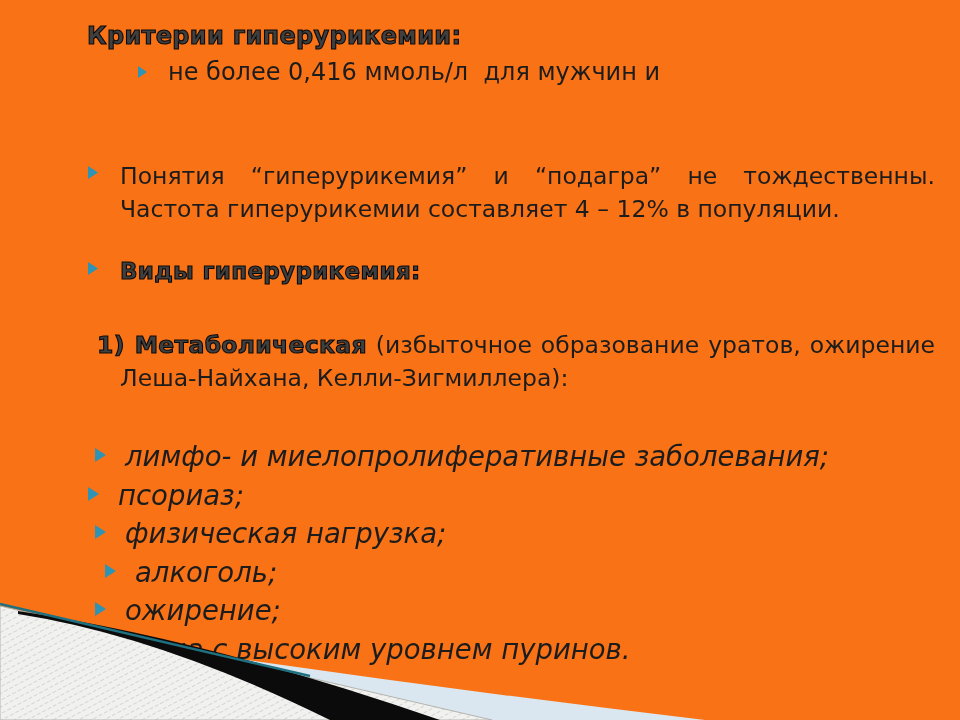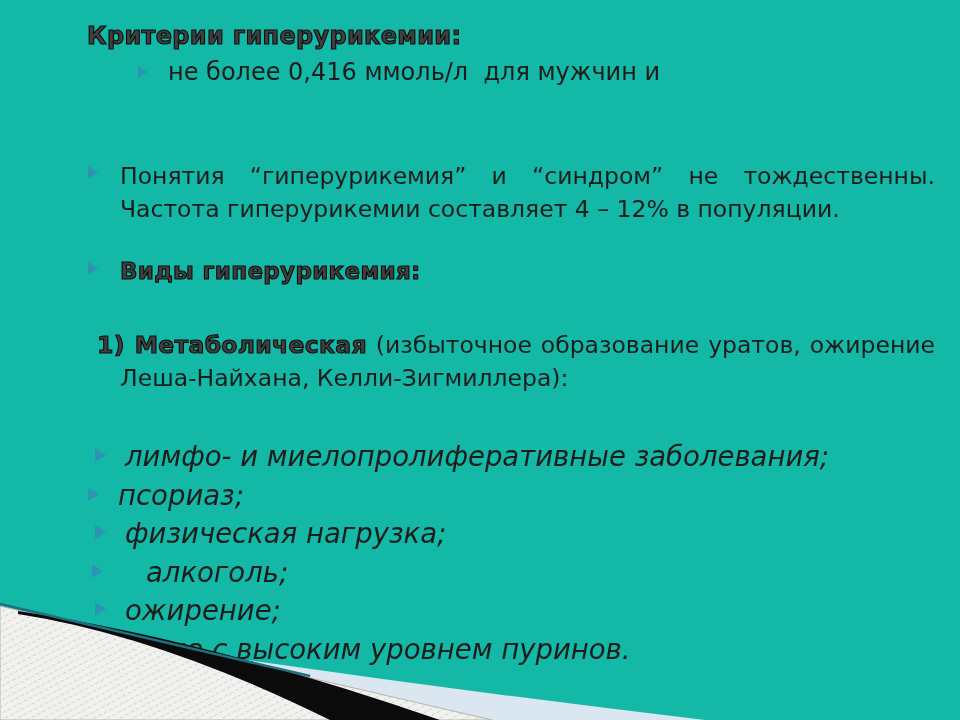--- a/index.html
+++ b/index.html
@@ -1,17 +1,17 @@
 <!DOCTYPE html>
 <html><head>
 <meta charset="utf-8">
 <style>
   html,body{margin:0;padding:0;background:#fff;}
   .slide{
-    position:relative;width:960px;height:720px;background:#14b8a6;
+    position:relative;width:960px;height:720px;background:#f97316;
     font-family:"DejaVu Sans",sans-serif;color:#1c1c1c;overflow:hidden;
   }
   .stroked{
     font-weight:700;color:#3f3f3f;
     -webkit-text-stroke:1.1px #0a0a0a;
     letter-spacing:0.3px;
   }
   .abs{position:absolute;}
   .row{position:absolute;display:flex;align-items:flex-start;}
   .bullet{
@@ -39,21 +39,21 @@
 
   <div class="abs title stroked" style="left:87px;top:21px;">Критерии гиперурикемии:</div>
 
   <div class="row" style="left:138px;top:57px;">
     <span class="bullet b-sm"></span>
     <span class="crit-text">не более 0,416 ммоль/л  для мужчин и</span>
   </div>
 
   <span class="bullet b-md abs" style="left:88px;top:166px;"></span>
   <div class="abs concept" style="left:120px;top:160px;">
-    <div class="just">Понятия “гиперурикемия” и “синдром” не тождественны.</div>
+    <div class="just">Понятия “гиперурикемия” и “подагра” не тождественны.</div>
     <div>Частота гиперурикемии составляет 4 – 12% в популяции.</div>
   </div>
 
   <span class="bullet b-md abs" style="left:88px;top:262px;"></span>
   <div class="abs types stroked" style="left:120px;top:256px;">Виды гиперурикемия:</div>
 
   <div class="abs metabolic" style="left:97px;top:329px;">
     <div class="l1"><span class="stroked">1) Метаболическая</span><span> (избыточное образование уратов, ожирение</span></div>
     <div class="l2">Леша-Найхана, Келли-Зигмиллера):</div>
   </div>
@@ -63,21 +63,21 @@
     <span class="cause-text">лимфо- и миелопролиферативные заболевания;</span>
   </div>
   <div class="row" style="left:88px;top:477px;">
     <span class="bullet b-lg"></span>
     <span class="cause-text">псориаз;</span>
   </div>
   <div class="row" style="left:95px;top:515px;text-align:right;">
     <span class="bullet b-lg"></span>
     <span class="cause-text">физическая нагрузка;</span>
   </div>
-  <div class="row" style="left:92px;top:554px;gap:24px;">
+  <div class="row" style="left:105px;top:554px;">
     <span class="bullet b-lg"></span>
     <span class="cause-text">алкоголь;</span>
   </div>
   <div class="row" style="left:95px;top:592px;">
     <span class="bullet b-lg"></span>
     <span class="cause-text">ожирение;</span>
   </div>
   <div class="row" style="left:95px;top:631px;">
     <span class="bullet b-lg"></span>
     <span class="cause-text">пища с высоким уровнем пуринов.</span>

